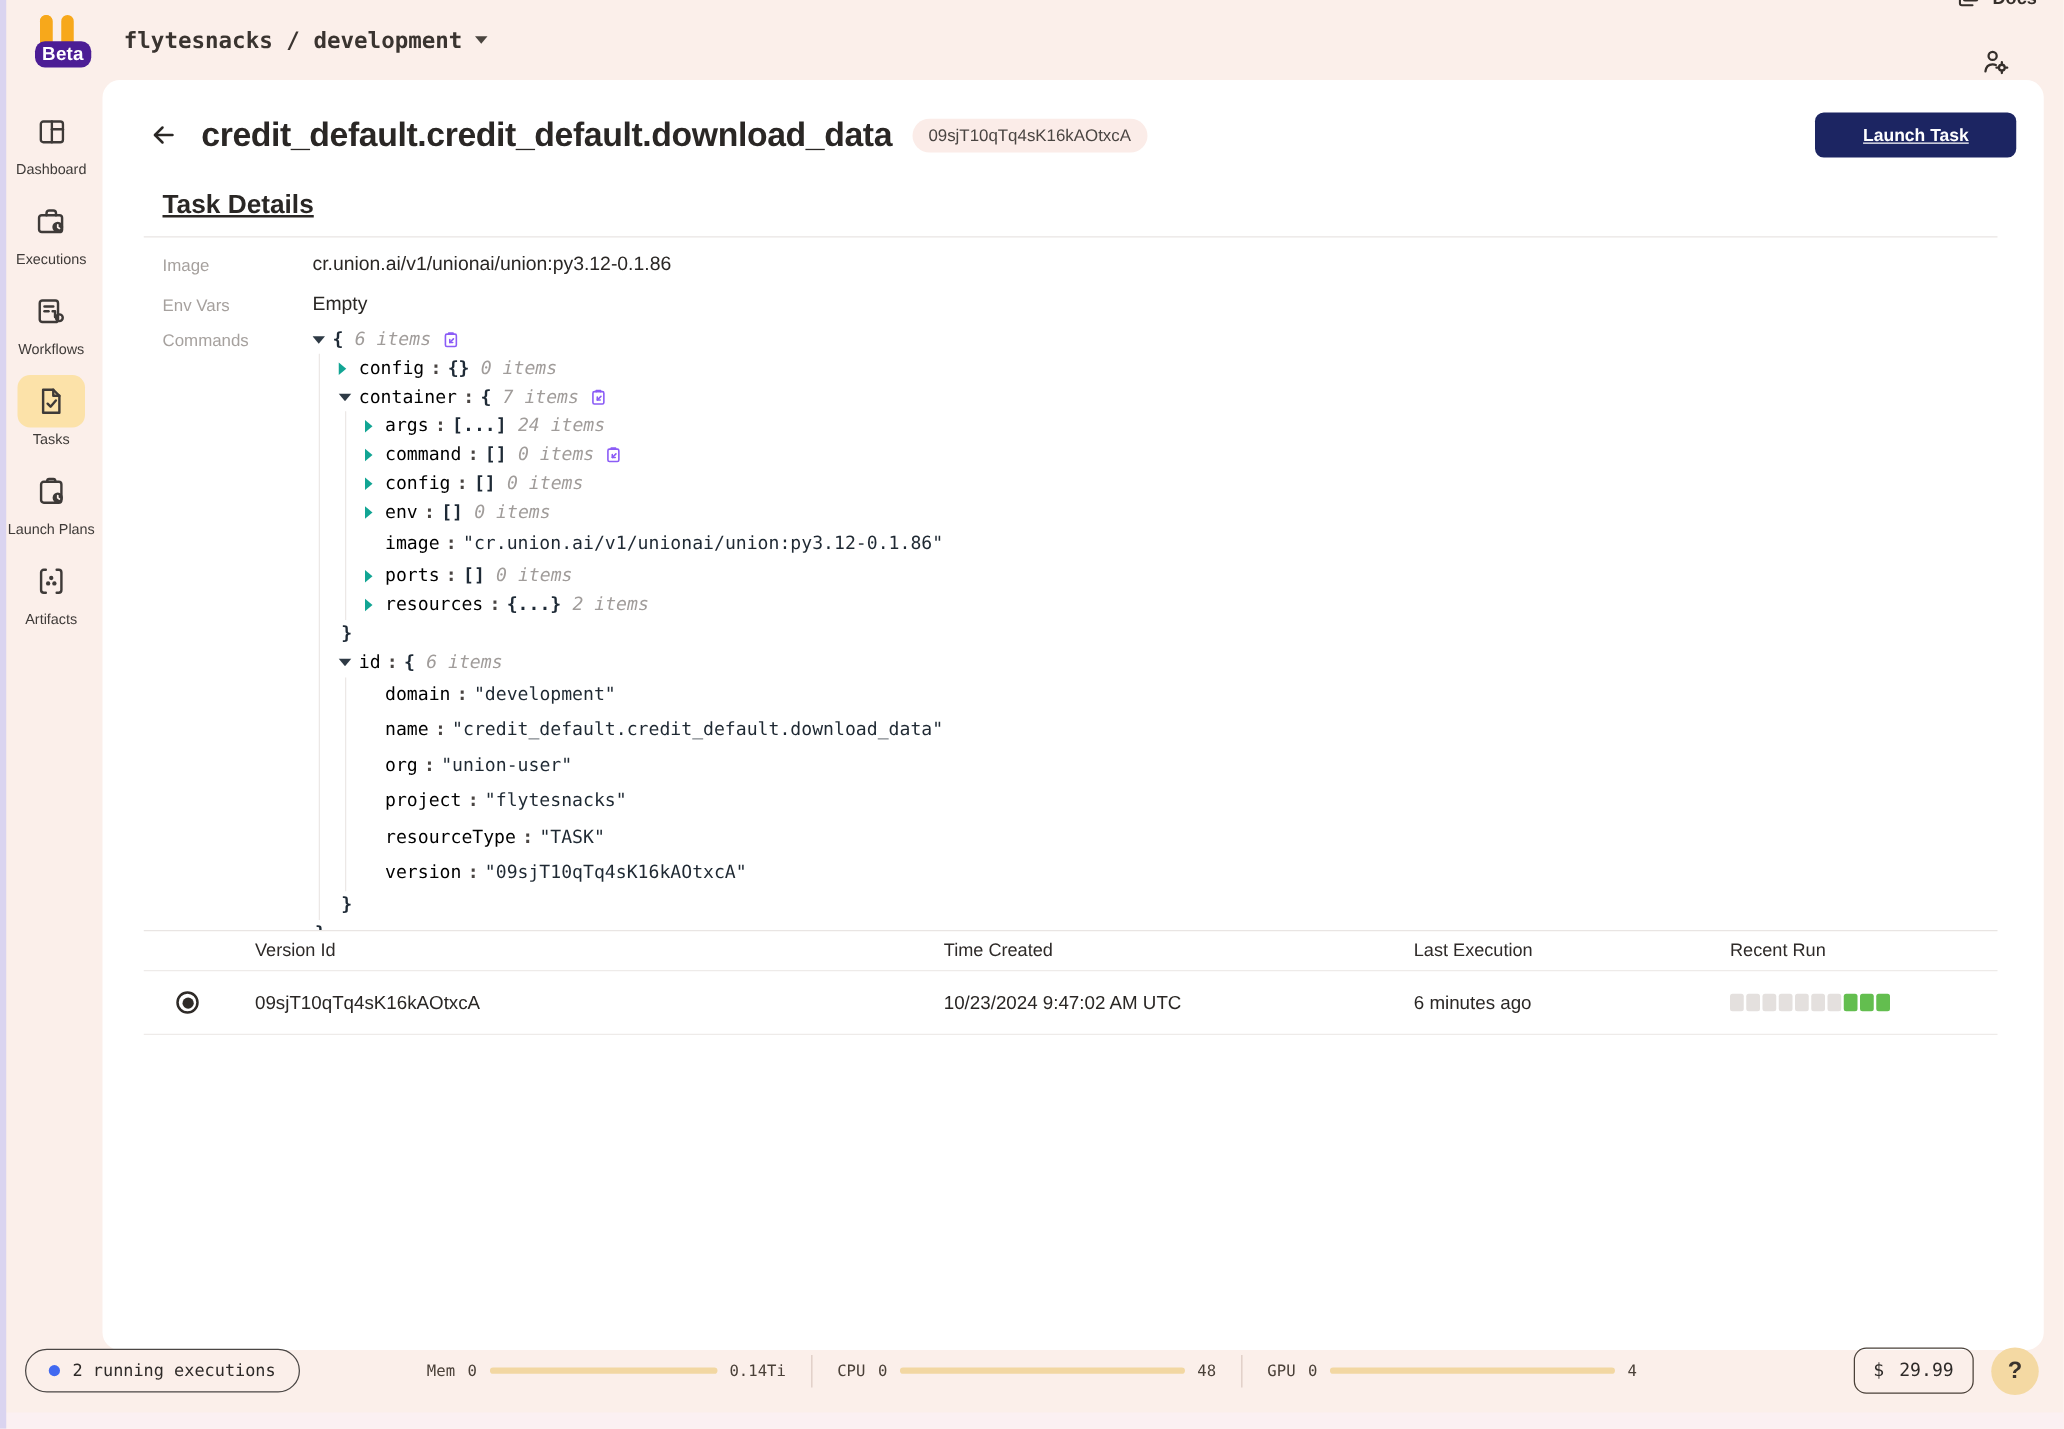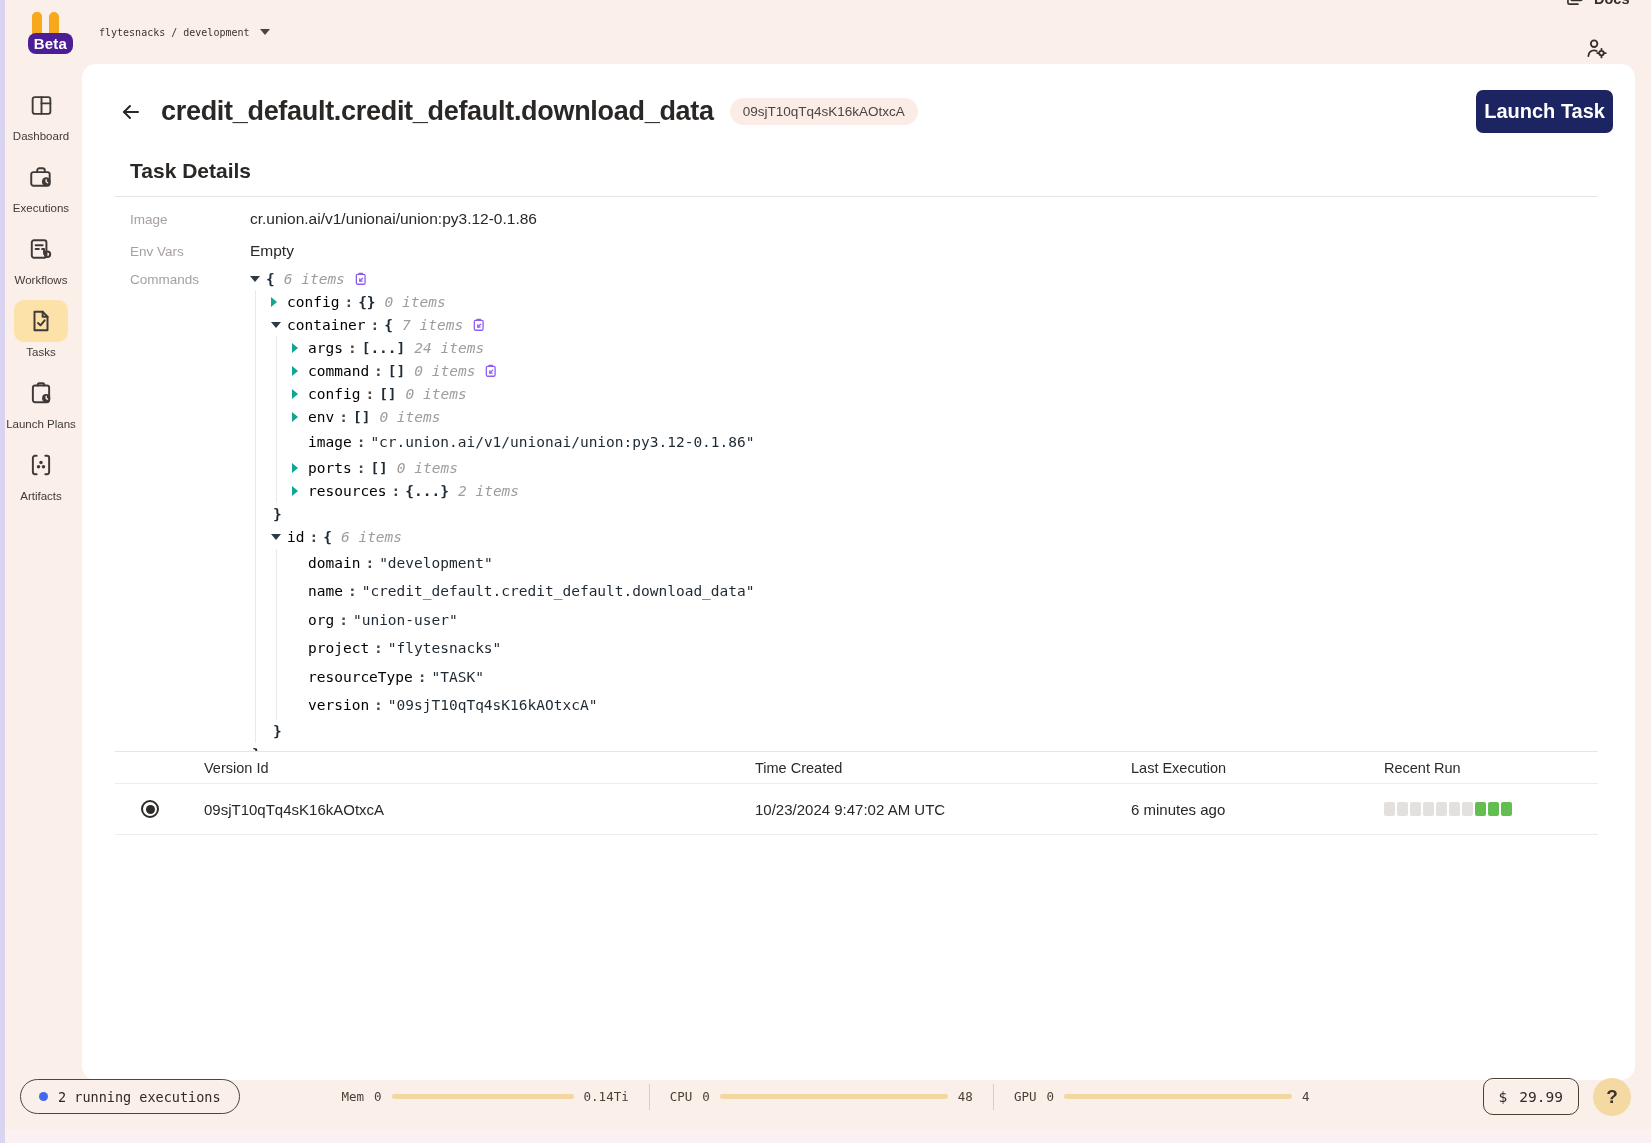--- a/index.html
+++ b/index.html
@@ -6,44 +6,44 @@
   html,body { width:1651px; height:1143px; }
   body { font-family:"Liberation Sans", sans-serif; background:#FBEFEA; position:relative; overflow:hidden; color:#2F2B28; }
   .edge-strip { position:absolute; left:0; top:0; width:5px; height:100%; background:#DAD4F0; z-index:5; }
   .bottom-strip { position:absolute; left:0; bottom:0; width:100%; height:13px; background:#FBF0F2; }
 
   
   .topbar { position:absolute; top:0; left:0; right:0; height:64px; display:flex; align-items:center; padding:0 18px 0 25px; }
   .logo-wrap { position:relative; width:40px; height:42px; }
   .beta-badge { position:absolute; right:-8px; bottom:-1px; background:#4c1d95; color:#fff; font-size:15px; font-weight:bold; padding:2px 6px; border-radius:8px; letter-spacing:.2px; }
   .breadcrumb { margin-left:34px; display:flex; align-items:center; gap:10px; cursor:pointer; }
-  .breadcrumb-text { font-family:"DejaVu Sans Mono", monospace; font-weight:normal; font-size:10px; color:#3A3430; }
+  .breadcrumb-text { font-family:"DejaVu Sans Mono", monospace; font-weight:bold; font-size:18px; color:#3A3430; }
   .chev-down { width:0; height:0; border-left:5px solid transparent; border-right:5px solid transparent; border-top:6px solid #4A443F; }
   .top-actions { margin-left:auto; display:flex; align-items:center; gap:26px;flex-direction:column; }
   .top-link { display:flex; align-items:center; gap:9px; cursor:pointer; }
   .top-link span.lbl { font-size:14.5px; font-weight:bold; color:#352F2B; }
   .avatar { width:38px; height:38px; border-radius:50%; background:#F8DCA6; display:flex; align-items:center; justify-content:center; font-size:16px; font-weight:bold; color:#39332D; cursor:pointer; }
 
   
   .sidebar { position:absolute; left:0; top:64px; width:82px; bottom:63px; display:flex; flex-direction:column; align-items:center; padding-top:20px; gap:13px; }
   .side-item { display:flex; flex-direction:column; align-items:center; gap:4px; cursor:pointer; width:76px; }
   .icon-wrap { width:54px; height:42px; display:flex; align-items:center; justify-content:center; border-radius:10px; }
   .side-item.active .icon-wrap { background:#FCE2A9; }
   .side-label { font-size:11.5px; color:#3E3A38; text-align:right; line-height:13px; }
 
   
   .card { position:absolute; left:82px; top:64px; right:16px; bottom:63px; background:#fff; border-radius:14px; overflow:hidden; }
   .card-header { display:flex; align-items:center; padding:26px 22px 0 35px; gap:16px; }
   .back-btn { width:28px; height:28px; display:flex; align-items:center; justify-content:center; cursor:pointer; }
   .page-title { font-size:27px; font-weight:bold; color:#2A2725; letter-spacing:-.3px; }
   .version-chip { background:#FBECE8; border-radius:14px; padding:6px 13px; font-size:13.5px; color:#4A4542; }
   .spacer { flex:1; }
-  .launch-btn { background:#1C2562; color:#fff; border:none; border-radius:7px; padding:10px 8px; font-size:20px; font-weight:bold; cursor:pointer; font-family:"Liberation Sans",sans-serif; }
-
-  .section-heading { margin:26px 0 0 48px; font-size:21px; color:#2A2725; }
+  .launch-btn { background:#1C2562; color:#fff; border:none; border-radius:7px; padding:10px 38px; font-size:14px; font-weight:bold; cursor:pointer; font-family:"Liberation Sans",sans-serif;text-decoration:underline; }
+
+  .section-heading { margin:26px 0 0 48px; font-size:21px; color:#2A2725;text-decoration:underline; }
   .divider { height:1px; background:#E9E5E3; margin:13px 37px 0 33px; }
 
   .details-grid { margin:6px 37px 0 48px; }
   .detail-row { display:grid; grid-template-columns:120px 1fr; align-items:center; min-height:32px; }
   .detail-row.cmd { align-items:start; }
   .detail-label { font-size:13.5px; color:#A6A19E; }
   .detail-value { font-size:15.5px; color:#2A2725; }
 
   
   .tree-clip { height:484px; overflow:hidden; }

